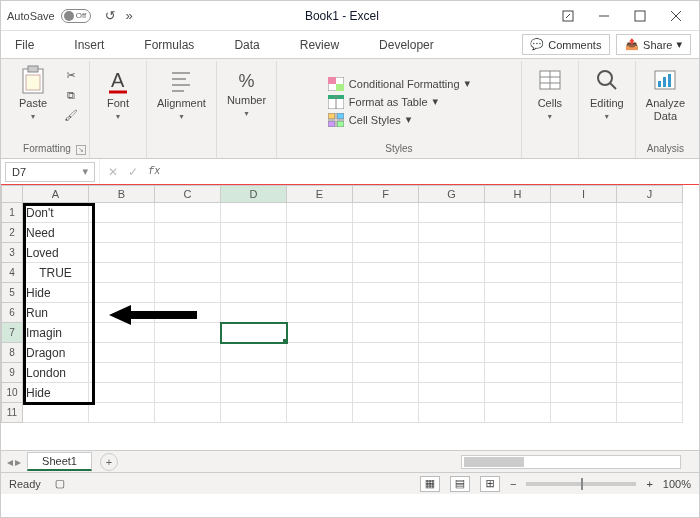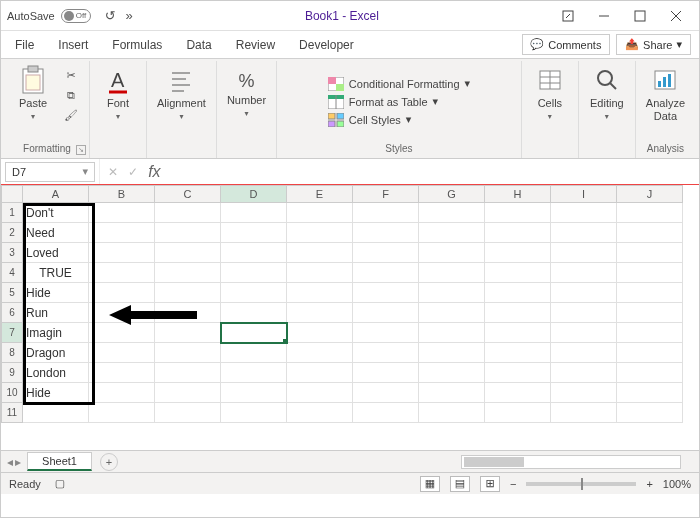--- a/index.html
+++ b/index.html
@@ -3,46 +3,46 @@
 <meta charset="utf-8">
 <style>
 * { margin:0; padding:0; box-sizing:border-box; font-family:"Segoe UI",Arial,sans-serif; }
 body { background:#fff; width:700px; height:518px; overflow:hidden; border:1px solid #ccc; font-size:12px; color:#333; }
 .titlebar { height:30px; background:#fff; display:flex; align-items:center; padding:0 6px; border-bottom:1px solid #e0e0e0; }
 .autosave { display:flex; align-items:center; gap:6px; font-size:11px; color:#444; }
 .toggle { width:30px; height:14px; border:1px solid #888; border-radius:8px; display:flex; align-items:center; padding:1px; font-size:8px; color:#666; }
 .toggle-knob { width:10px; height:10px; background:#888; border-radius:50%; margin-left:1px; }
 .qat { display:flex; gap:10px; margin-left:14px; }
 .qat-btn { color:#555; cursor:pointer; font-size:13px;}
-.titlebar-center { flex:1; text-align:center; font-size:12px; color:#4c1d95; }
+.titlebar-center { flex:1; text-align:center; font-size:12px; color:#0f172a; }
 .winbtns { display:flex; gap:2px; }
 .winbtn { width:34px; height:24px; display:flex; align-items:center; justify-content:center; color:#444; }
 .winbtn svg { stroke:#444; }
-.menubar { height:28px; display:flex; align-items:center; padding:0 2px; border-bottom:1px solid #d0d0d0; }
+.menubar { height:28px; display:flex; align-items:center; padding:0 2px; border-bottom:1px solid #d0d0d0;gap:16px; }
 .mtab { padding:0 12px; height:100%; display:flex; align-items:center; font-size:12px; color:#444; cursor:pointer; }
 .mtab.active { color:#217346; border-bottom:2px solid #217346; font-weight:600; }
 .menubar-right { margin-left:auto; display:flex; gap:6px; padding-right:6px;}
 .mbtn { border:1px solid #ccc; padding:3px 8px; font-size:11px; display:flex; align-items:center; gap:4px; background:#fff; }
 .ribbon { height:100px; background:#f3f2f1; display:flex; align-items:stretch; border-bottom:1px solid #ccc; padding:2px 4px 0 4px; user-select:none;}
 .group { display:flex; flex-direction:column; align-items:center; border-right:1px solid #ddd; padding:2px 6px 0 6px; position:relative;}
 .group:last-child { border-right:none; }
 .group-body { flex:1; display:flex; align-items:flex-start; gap:4px; }
 .group-label { font-size:10px; color:#666; padding:3px 0 4px 0; }
 .big-btn { display:flex; flex-direction:column; align-items:center; gap:2px; padding:2px 4px; cursor:pointer; min-width:44px;}
 .big-btn .lbl { font-size:11px; color:#444; text-align:center; line-height:1.15;}
 .side-icons { display:flex; flex-direction:column; gap:4px; padding:4px 2px;}
 .smico { width:20px; height:16px; display:flex; align-items:center; justify-content:center; font-size:11px; color:#555; cursor:pointer;}
 .styles-list{ display:flex; flex-direction:column; gap:2px; justify-content:center;}
 .style-item { display:flex; align-items:center; gap:5px; font-size:11px; color:#444; cursor:pointer; padding:1px 2px;}
 .dlg-launch { position:absolute; bottom:3px; right:3px; width:10px; height:10px; border:1px solid #aaa; font-size:7px; display:flex; align-items:center; justify-content:center; color:#888;}
 .namebox-bar { height:26px; display:flex; align-items:center; border-bottom:1px solid #ef4444; background:#fff; }
 .namebox { width:90px; height:20px; margin:0 4px; border:1px solid #ccc; display:flex; align-items:center; padding:0 6px; font-size:11px; justify-content:space-between;}
 .fx-seg { display:flex; align-items:center; gap:10px; padding:0 8px; border-left:1px solid #eee; height:100%;}
 .fx-btn { color:#bbb; font-size:12px;}
-.fx-lbl { font-style:italic; color:#666; font-size:16px; }
+.fx-lbl { font-style:italic; color:#666; font-size:10px;font-family:Liberation Mono, monospace; }
 .sheet-area { position:relative; height:265px; overflow:hidden; }
 .col-headers { display:flex; height:18px; }
 .corner { width:22px; border:1px solid #ccc; background:#f3f2f1; }
 .ch { width:66px; border:1px solid #ccc; border-left:none; background:#f3f2f1; text-align:center; font-size:11px; color:#555; display:flex; align-items:center; justify-content:center;}
 .ch.sel { background:#d4e8dc; }
 .grid-rows { }
 .row { display:flex; height:20px; }
 .rh { width:22px; border:1px solid #ccc; border-top:none; background:#f3f2f1; text-align:center; font-size:10px; color:#555; display:flex; align-items:center; justify-content:center;}
 .rh.sel { background:#d4e8dc; }
 .cell { width:66px; border-right:1px solid #e0e0e0; border-bottom:1px solid #e0e0e0; font-size:12px; padding:0 3px; display:flex; align-items:center; overflow:hidden;}

